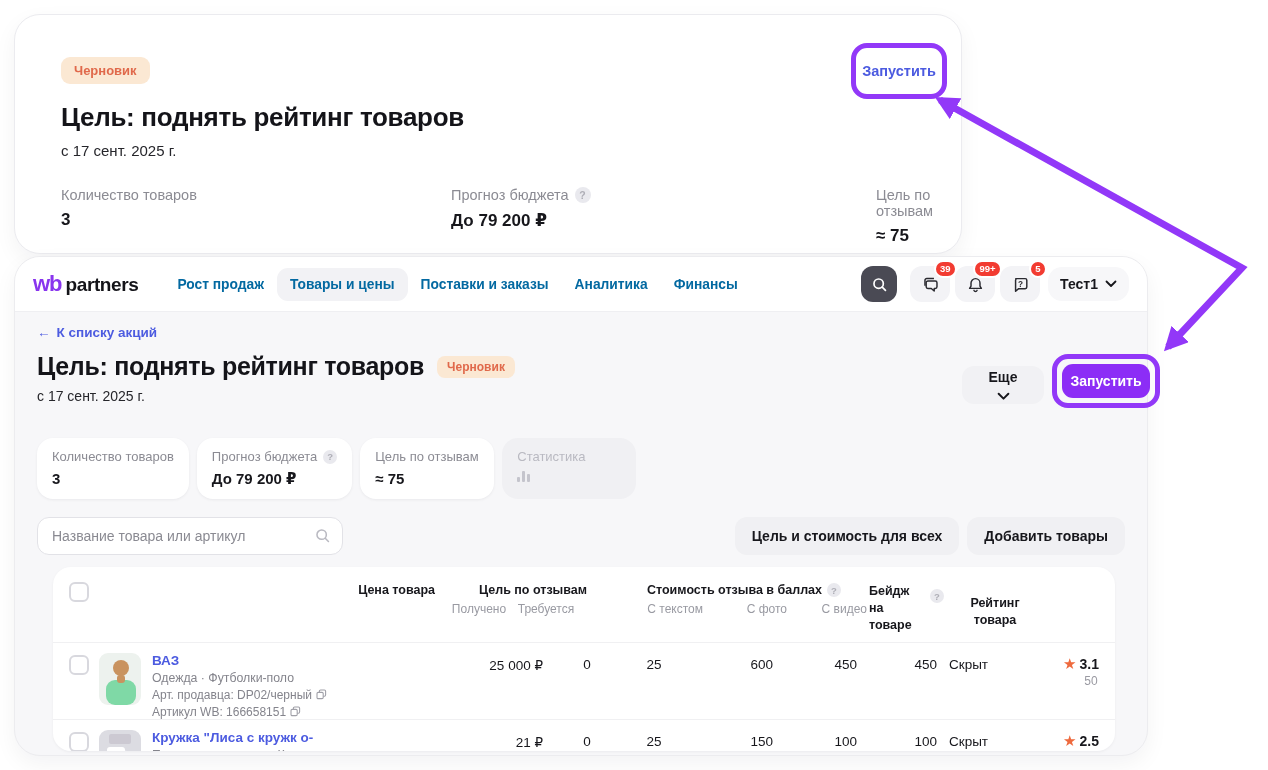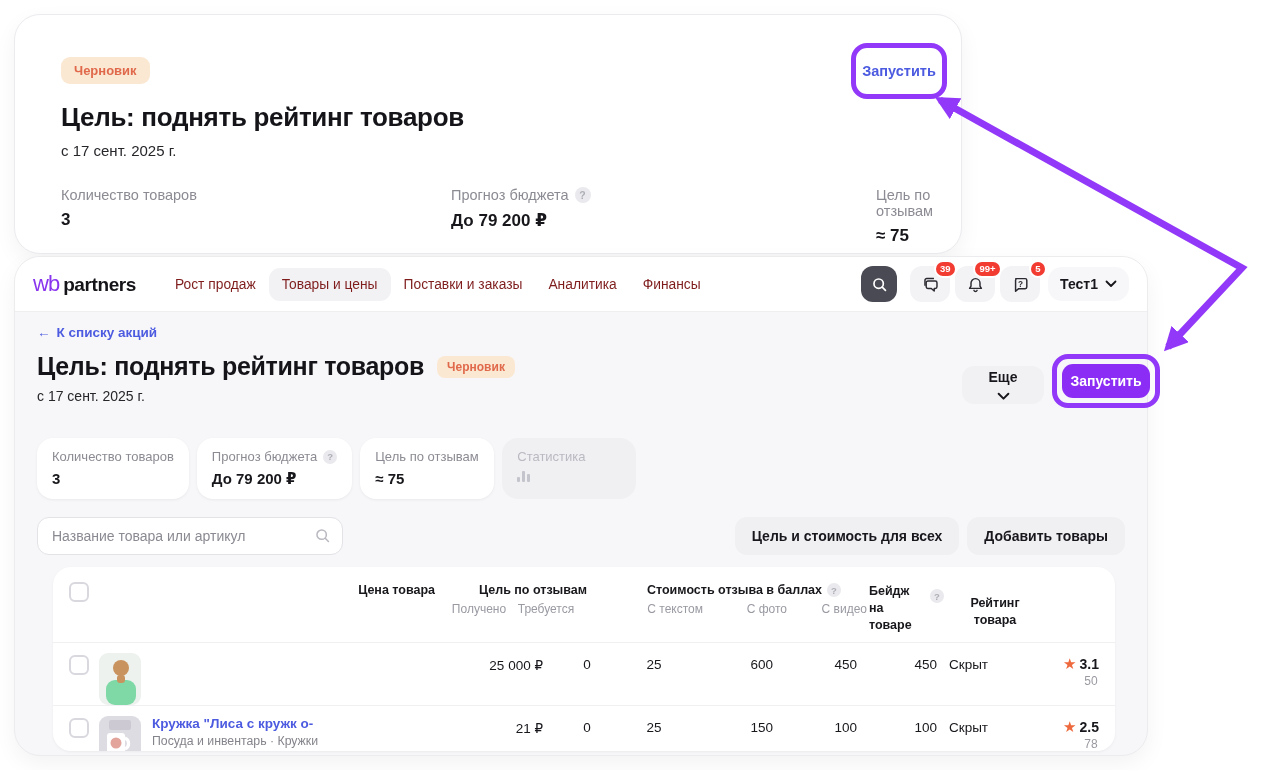--- a/index.html
+++ b/index.html
@@ -20,23 +20,23 @@
   .help-ic{display:inline-flex;width:16px;height:16px;border-radius:50%;background:#E9E9EE;
     color:#AEAEB6;font-size:10.5px;font-weight:bold;align-items:center;justify-content:center;flex:0 0 auto;}
 
   
   .main-card{position:absolute;left:14px;top:256px;width:1134px;height:500px;background:#F7F7F9;
     border:1px solid #ECECEF;border-radius:26px;overflow:hidden;box-sizing:border-box;
     box-shadow:0 8px 22px rgba(20,20,40,.05);}
   .navbar{height:54px;background:#fff;display:flex;align-items:center;padding:0 18px;
     box-shadow:0 1px 0 #EFEFF2;}
   .logo{display:flex;align-items:baseline;gap:4px;margin-right:26px;}
-  .logo-wb{color:#8935EE;font-weight:400;font-size:22px;letter-spacing:-1px;}
+  .logo-wb{color:#8935EE;font-weight:700;font-size:22px;letter-spacing:-1px;}
   .logo-partners{color:#141419;font-weight:800;font-size:19px;letter-spacing:-.4px;}
-  .nav-item{font-size:13.8px;font-weight:400;color:#7f1d1d;padding:9px 13px;border-radius:11px;cursor:pointer;white-space:nowrap;}
+  .nav-item{font-size:13.8px;font-weight:700;color:#0369a1;padding:9px 13px;border-radius:11px;cursor:pointer;white-space:nowrap;}
   .nav-item.active{background:#F2F2F5;}
   .nav-spacer{flex:1;}
   .search-btn{width:36px;height:36px;background:#4A4A54;border-radius:12px;display:flex;
     align-items:center;justify-content:center;margin-right:8px;cursor:pointer;}
   .icon-btn{position:relative;width:40px;height:36px;background:#F3F3F6;border-radius:12px;
     display:flex;align-items:center;justify-content:center;margin-left:5px;cursor:pointer;}
   .nbadge{position:absolute;top:-6px;right:-7px;background:#F23B31;color:#fff;font-size:9.5px;
     font-weight:bold;padding:2px 4.5px;border-radius:9px;border:2px solid #fff;line-height:1;}
   .account{display:flex;align-items:center;gap:7px;background:#F7F7F9;border-radius:14px;
     padding:9px 12px;margin-left:8px;font-size:14px;font-weight:700;cursor:pointer;}
@@ -290,20 +290,38 @@
             </div>
           <div class="prod-cell">
             <div class="thumb">
               <svg width="42" height="52" viewBox="0 0 42 52">
                   <rect width="42" height="52" fill="#EDF2EE"></rect>
                   <circle cx="22" cy="15" r="8" fill="#C9935F"></circle>
                   <rect x="7" y="27" width="30" height="25" rx="9" fill="#7FD9A6"></rect>
                   <rect x="18" y="22" width="8" height="8" rx="3" fill="#C9935F"></rect>
                 </svg>
             </div>
+            <div>
+              <div class="prod-name">ВАЗ</div>
+              <div class="prod-sub">Одежда · Футболки-поло</div>
+              <div class="prod-art">
+                  <span>Арт. продавца: DP02/черный</span>
+                <svg width="11" height="11" viewBox="0 0 11 11">
+                    <rect x="3.4" y="1" width="6.2" height="6.2" rx="1.2" fill="none" stroke="#A0A0A8" stroke-width="1.1"></rect>
+                    <rect x="1" y="3.4" width="6.2" height="6.2" rx="1.2" fill="#fff" stroke="#A0A0A8" stroke-width="1.1"></rect>
+                  </svg>
+                </div>
+              <div class="prod-art">
+                  <span>Артикул WB: 166658151</span>
+                <svg width="11" height="11" viewBox="0 0 11 11">
+                    <rect x="3.4" y="1" width="6.2" height="6.2" rx="1.2" fill="none" stroke="#A0A0A8" stroke-width="1.1"></rect>
+                    <rect x="1" y="3.4" width="6.2" height="6.2" rx="1.2" fill="#fff" stroke="#A0A0A8" stroke-width="1.1"></rect>
+                  </svg>
+                </div>
+            </div>
           </div>
           <div class="num cell-r">25 000 ₽</div>
           <div class="num cell-c">0</div>
           <div class="num cell-c">25</div>
           <div class="num cell-r">600</div>
           <div class="num cell-r">450</div>
           <div class="num cell-r">450</div>
           <div class="num">Скрыт</div>
           <div class="rating-cell">
             <div class="rating-top">

